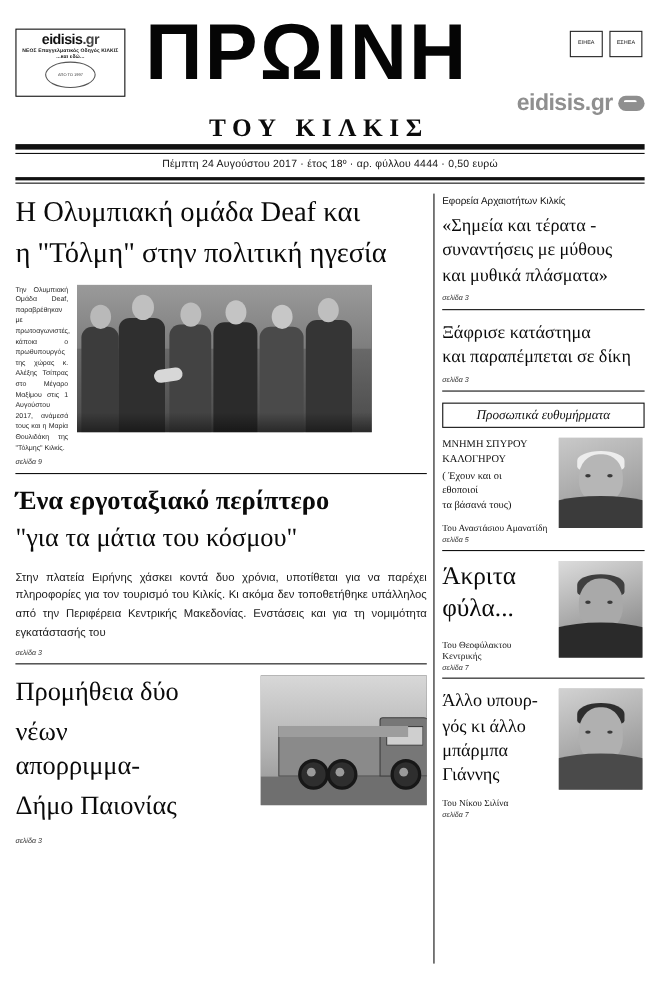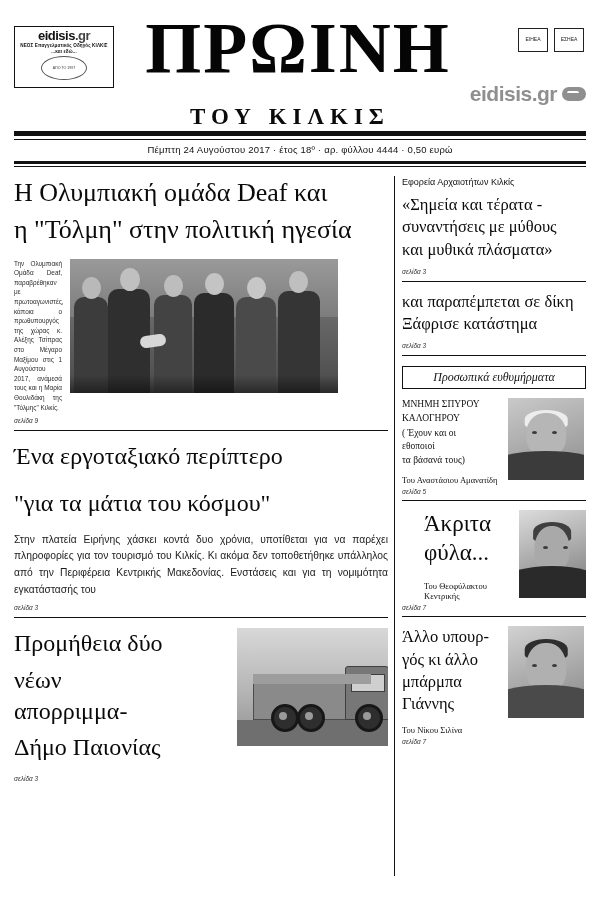--- a/index.html
+++ b/index.html
@@ -36,22 +36,22 @@
     font-family:"Liberation Sans", sans-serif;font-size:4.6px;font-weight:bold;
     color:#111;line-height:1.25;margin-top:1px;text-align:center;letter-spacing:0.1px;
   }
   #logo-box .stamp{
     margin-top:2px;width:44px;height:22px;border-radius:50%;
     border:1px solid #555;display:flex;flex-direction:column;
     align-items:center;justify-content:center;
     font-size:3.6px;color:#333;font-family:"Liberation Sans", sans-serif;line-height:1.15;
   }
   #title-main{
-    position:absolute;left:118px;top:14px;width:360px;text-align:center;
-    font-family:Liberation Serif, serif;
+    position:absolute;left:99px;top:14px;width:360px;text-align:center;
+    font-family:Liberation Sans, sans-serif;
     font-weight:bold;font-size:72px;line-height:0.95;
     letter-spacing:2px;color:#050505;
   }
   #title-sub{
     position:absolute;left:110px;top:104px;width:360px;text-align:center;
     font-family:"Liberation Serif", serif;
     font-weight:bold;font-size:23px;letter-spacing:6px;color:#0b0b0b;
   }
   #corner-icons{
     position:absolute;right:16px;top:28px;display:flex;gap:6px;align-items:flex-start;
@@ -238,21 +238,21 @@
           <div style="position:absolute;left:0;bottom:0;width:100%;height:18px;background:linear-gradient(180deg,rgba(0,0,0,0),rgba(0,0,0,.45));"></div>
         </div>
       </div>
 
       <div class="page-ref" style="margin-top:5px;">σελίδα 9</div>
     </div>
 
     <div class="hrule" style="margin:6px 0 10px;"></div>
 
     <div>
-      <div class="hl2" style="margin-bottom:16px;">Ένα εργοταξιακό περίπτερο</div>
+      <div class="hl2" style="margin-bottom:2px;font-weight:bold;">Ένα εργοταξιακό περίπτερο</div>
       <div class="hl2">"για τα μάτια του κόσμου"</div>
       <div class="body-txt" style="margin-top:12px;">Στην πλατεία Ειρήνης χάσκει κοντά δυο χρόνια, υποτίθεται για να παρέχει πληροφορίες για τον τουρισμό του Κιλκίς. Κι ακόμα δεν τοποθετήθηκε υπάλληλος από την Περιφέρεια Κεντρικής Μακεδονίας. Ενστάσεις και για τη νομιμότητα εγκατάστασής του</div>
       <div class="page-ref" style="margin-top:6px;">σελίδα 3</div>
     </div>
 
     <div class="hrule" style="margin:6px 0 10px;"></div>
 
     <div style="display:flex;align-items:flex-start;gap:45px;">
       <div style="width:188px;">
         <div class="hl2" style="margin-bottom:5px;">Προμήθεια δύο</div>
@@ -286,22 +286,22 @@
       <div class="rsmall-hd" style="margin-bottom:5px;">Εφορεία Αρχαιοτήτων Κιλκίς</div>
       <div class="r-hl">«Σημεία και τέρατα -</div>
       <div class="r-hl">συναντήσεις με μύθους</div>
       <div class="r-hl">και μυθικά πλάσματα»</div>
       <div class="page-ref" style="margin-top:7px;">σελίδα 3</div>
     </div>
 
     <div class="hrule" style="margin:6px 0 9px;"></div>
 
     <div>
+      <div class="r-hl">Ξάφρισε κατάστημα</div>
       <div class="r-hl">και παραπέμπεται σε δίκη</div>
-      <div class="r-hl">Ξάφρισε κατάστημα</div>
       <div class="page-ref" style="margin-top:7px;">σελίδα 3</div>
     </div>
 
     <div class="hrule" style="margin:6px 0 10px;"></div>
 
     <div class="banner-box">Προσωπικά ευθυμήρματα</div>
 
     <div style="margin-top:9px;display:flex;">
       <div style="width:100px;">
         <div class="col-note">ΜΝΗΜΗ ΣΠΥΡΟΥ</div>
@@ -317,21 +317,21 @@
         <div class="face"></div>
         <div class="eye" style="left:24px;bottom:56%;"></div>
         <div class="eye" style="left:44px;bottom:56%;"></div>
         <div class="shoulders"></div>
       </div>
     </div>
     <div class="page-ref" style="margin-top:3px;">σελίδα 5</div>
 
     <div class="hrule" style="margin:5px 0 9px;"></div>
 
-    <div style="display:flex;margin-left:22px;">
+    <div style="display:flex;">
       <div style="width:100px;">
         <div class="r-hl-big">Άκριτα</div>
         <div class="r-hl-big">φύλα...</div>
         <div class="byline" style="margin-top:14px;">Του Θεοφύλακτου Κεντρικής</div>
       </div>
       <div class="portrait" style="width:76px;height:88px;margin-left:6px;">
         <div class="bgp" style="background:linear-gradient(160deg,#dcdcdc,#777);"></div>
         <div class="hair" style="background:#3f3f3f;"></div>
         <div class="face" style="background:#a9a9a9;"></div>
         <div class="eye" style="left:24px;bottom:56%;"></div>

